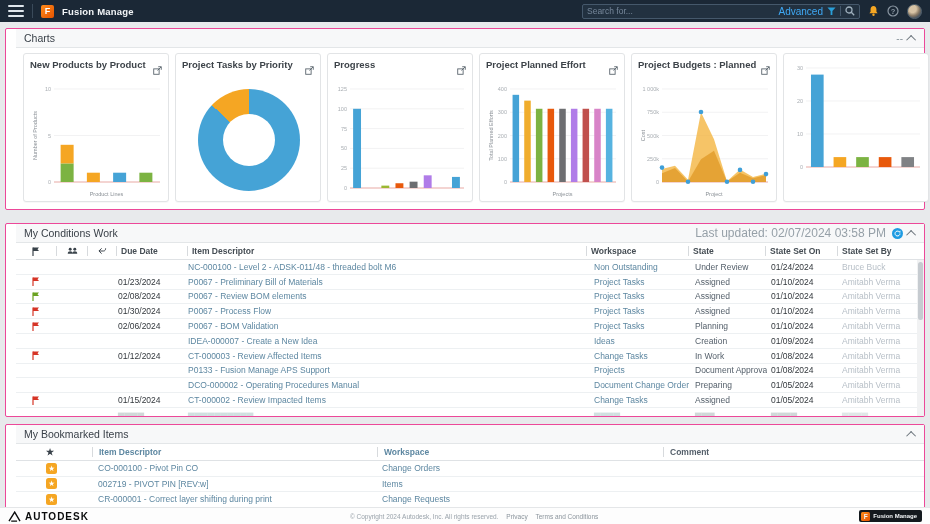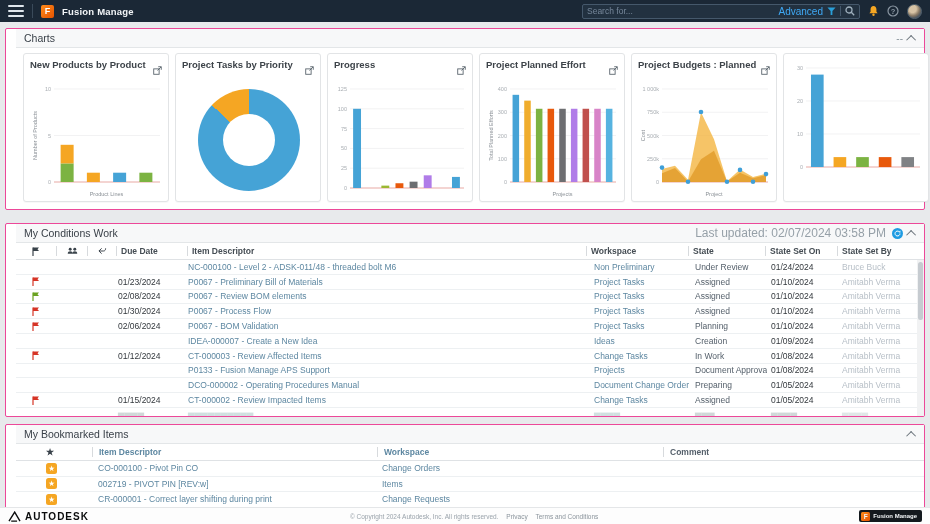--- a/index.html
+++ b/index.html
@@ -356,21 +356,21 @@
     <span class="c cb">State Set By</span>
   </div>
   <div class="rowswrap">
     <div>
         <div class="orow">
           <span class="c cf"></span>
           <span class="c cp"></span>
           <span class="c ce"></span>
           <span class="c cd"></span>
           <span class="c ci">NC-000100 - Level 2 - ADSK-011/48 - threaded bolt M6</span>
-          <span class="c cw">Non Preliminary</span>
+          <span class="c cw">Non Outstanding</span>
           <span class="c cs">Under Review</span>
           <span class="c co">01/24/2024</span>
           <span class="c cb">Bruce Buck</span>
         </div>
         <div class="orow">
           <span class="c cf">
             <svg width="8" height="9" viewBox="0 0 8 9">
               <path d="M1 0.5v8.5" stroke="#d63426" stroke-width="1.2"></path>
               <path d="M1 0.5h6L5.5 2.2 7 4H1z" fill="#d63426"></path>
             </svg>

